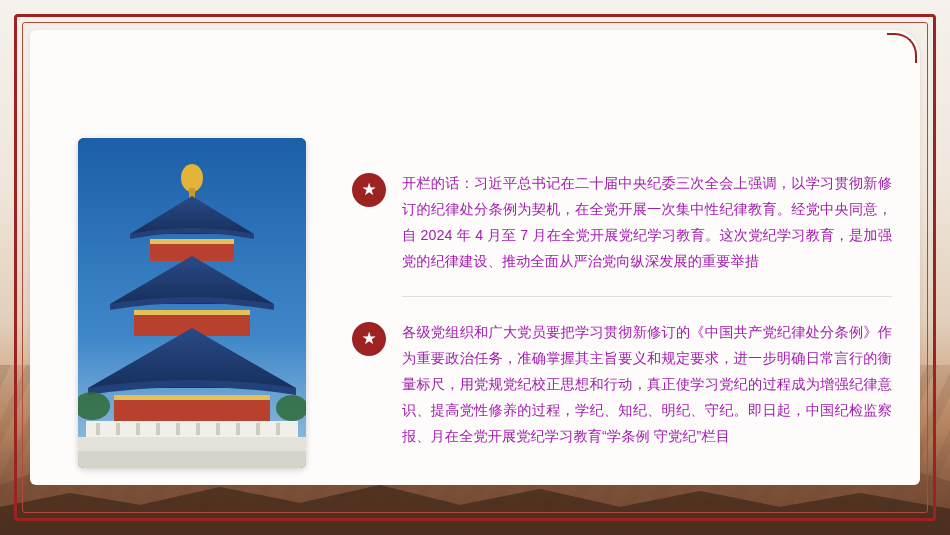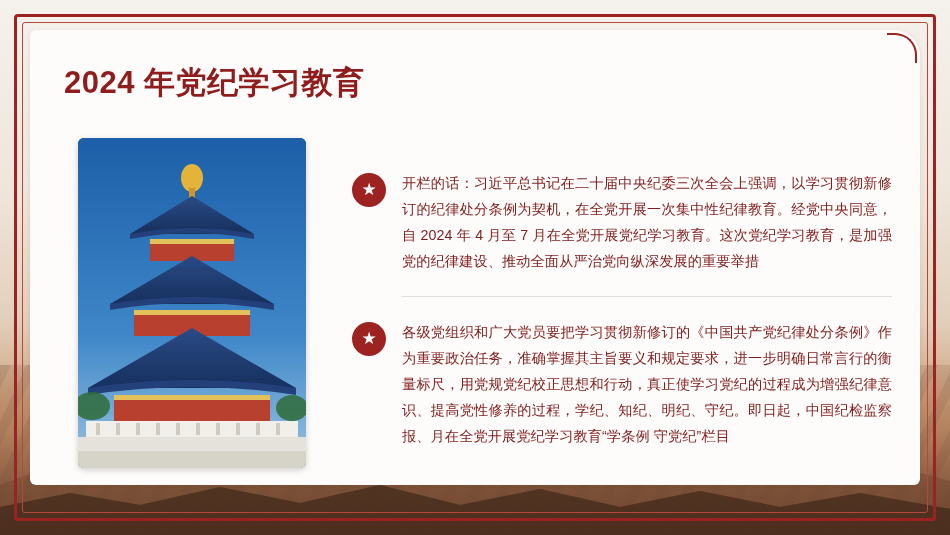--- a/index.html
+++ b/index.html
@@ -138,21 +138,21 @@
     font-size: 17px;
     line-height: 34px;
     text-align: center;
     margin-right: 16px;
     margin-top: 3px;
   }
   .para-text {
     flex: 1 1 auto;
     font-size: 14.2px;
     line-height: 26px;
-    color: #7f1d1d;
+    color: #a21caf;
     text-align: justify;
     letter-spacing: 0.1px;
   }
   .divider {
     height: 1px;
     background: #e2ddd6;
     margin: 22px 0 22px 50px;
   }
 </style>
 </head>
@@ -167,21 +167,20 @@
       <path d="M0,92 L70,78 L140,90 L220,72 L300,88 L380,70 L460,90 L540,74 L620,92 L700,76 L780,92 L860,78 L950,94 L950,120 L0,120 Z" fill="#54341f" opacity="0.5"></path>
     </svg>
   </div>
 
   <div class="frame-outer"></div>
   <div class="frame-inner"></div>
 
   <div class="card">
     <div class="card-corner-tr"></div>
 
-    <div class="title">2024 年党纪学习教育</div>
 
     <div class="photo">
       <svg width="228" height="330" viewBox="0 0 228 330">
         <defs>
           <linearGradient id="sky" x1="0" y1="0" x2="0" y2="1">
             <stop offset="0%" stop-color="#1c5fa8"></stop>
             <stop offset="60%" stop-color="#3f87c9"></stop>
             <stop offset="100%" stop-color="#9cc4e0"></stop>
           </linearGradient>
           <linearGradient id="roof" x1="0" y1="0" x2="0" y2="1">

